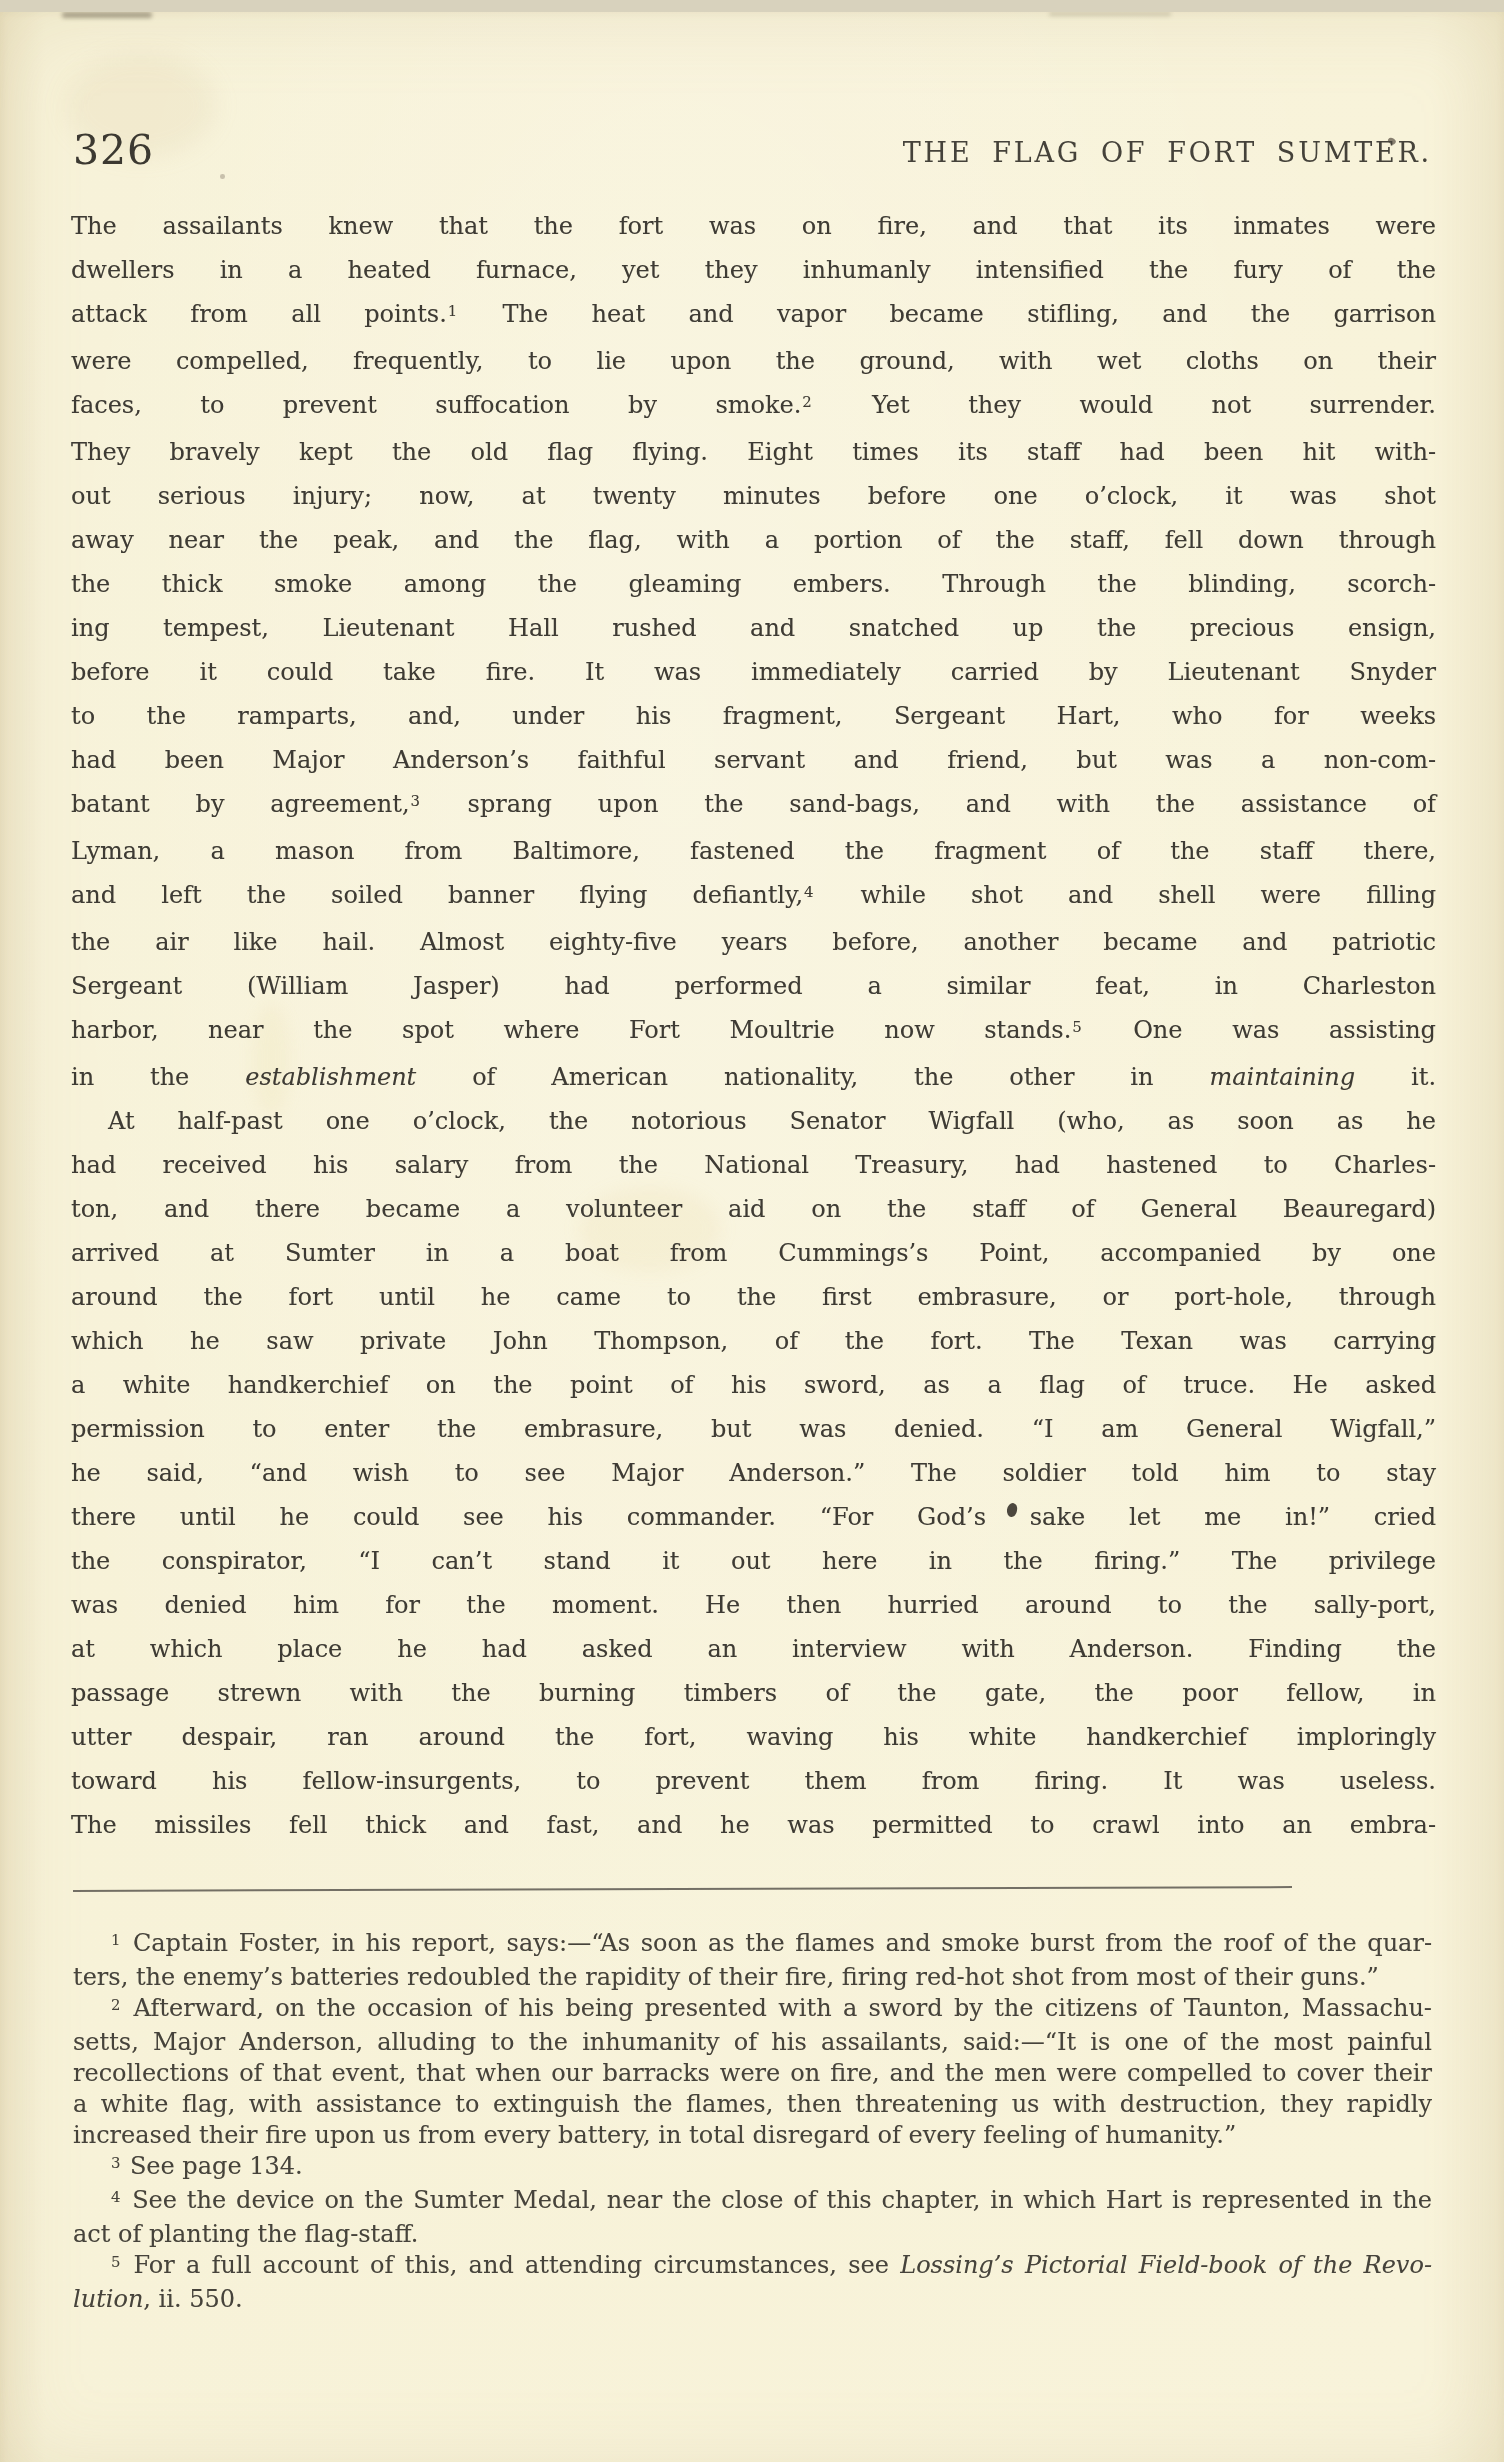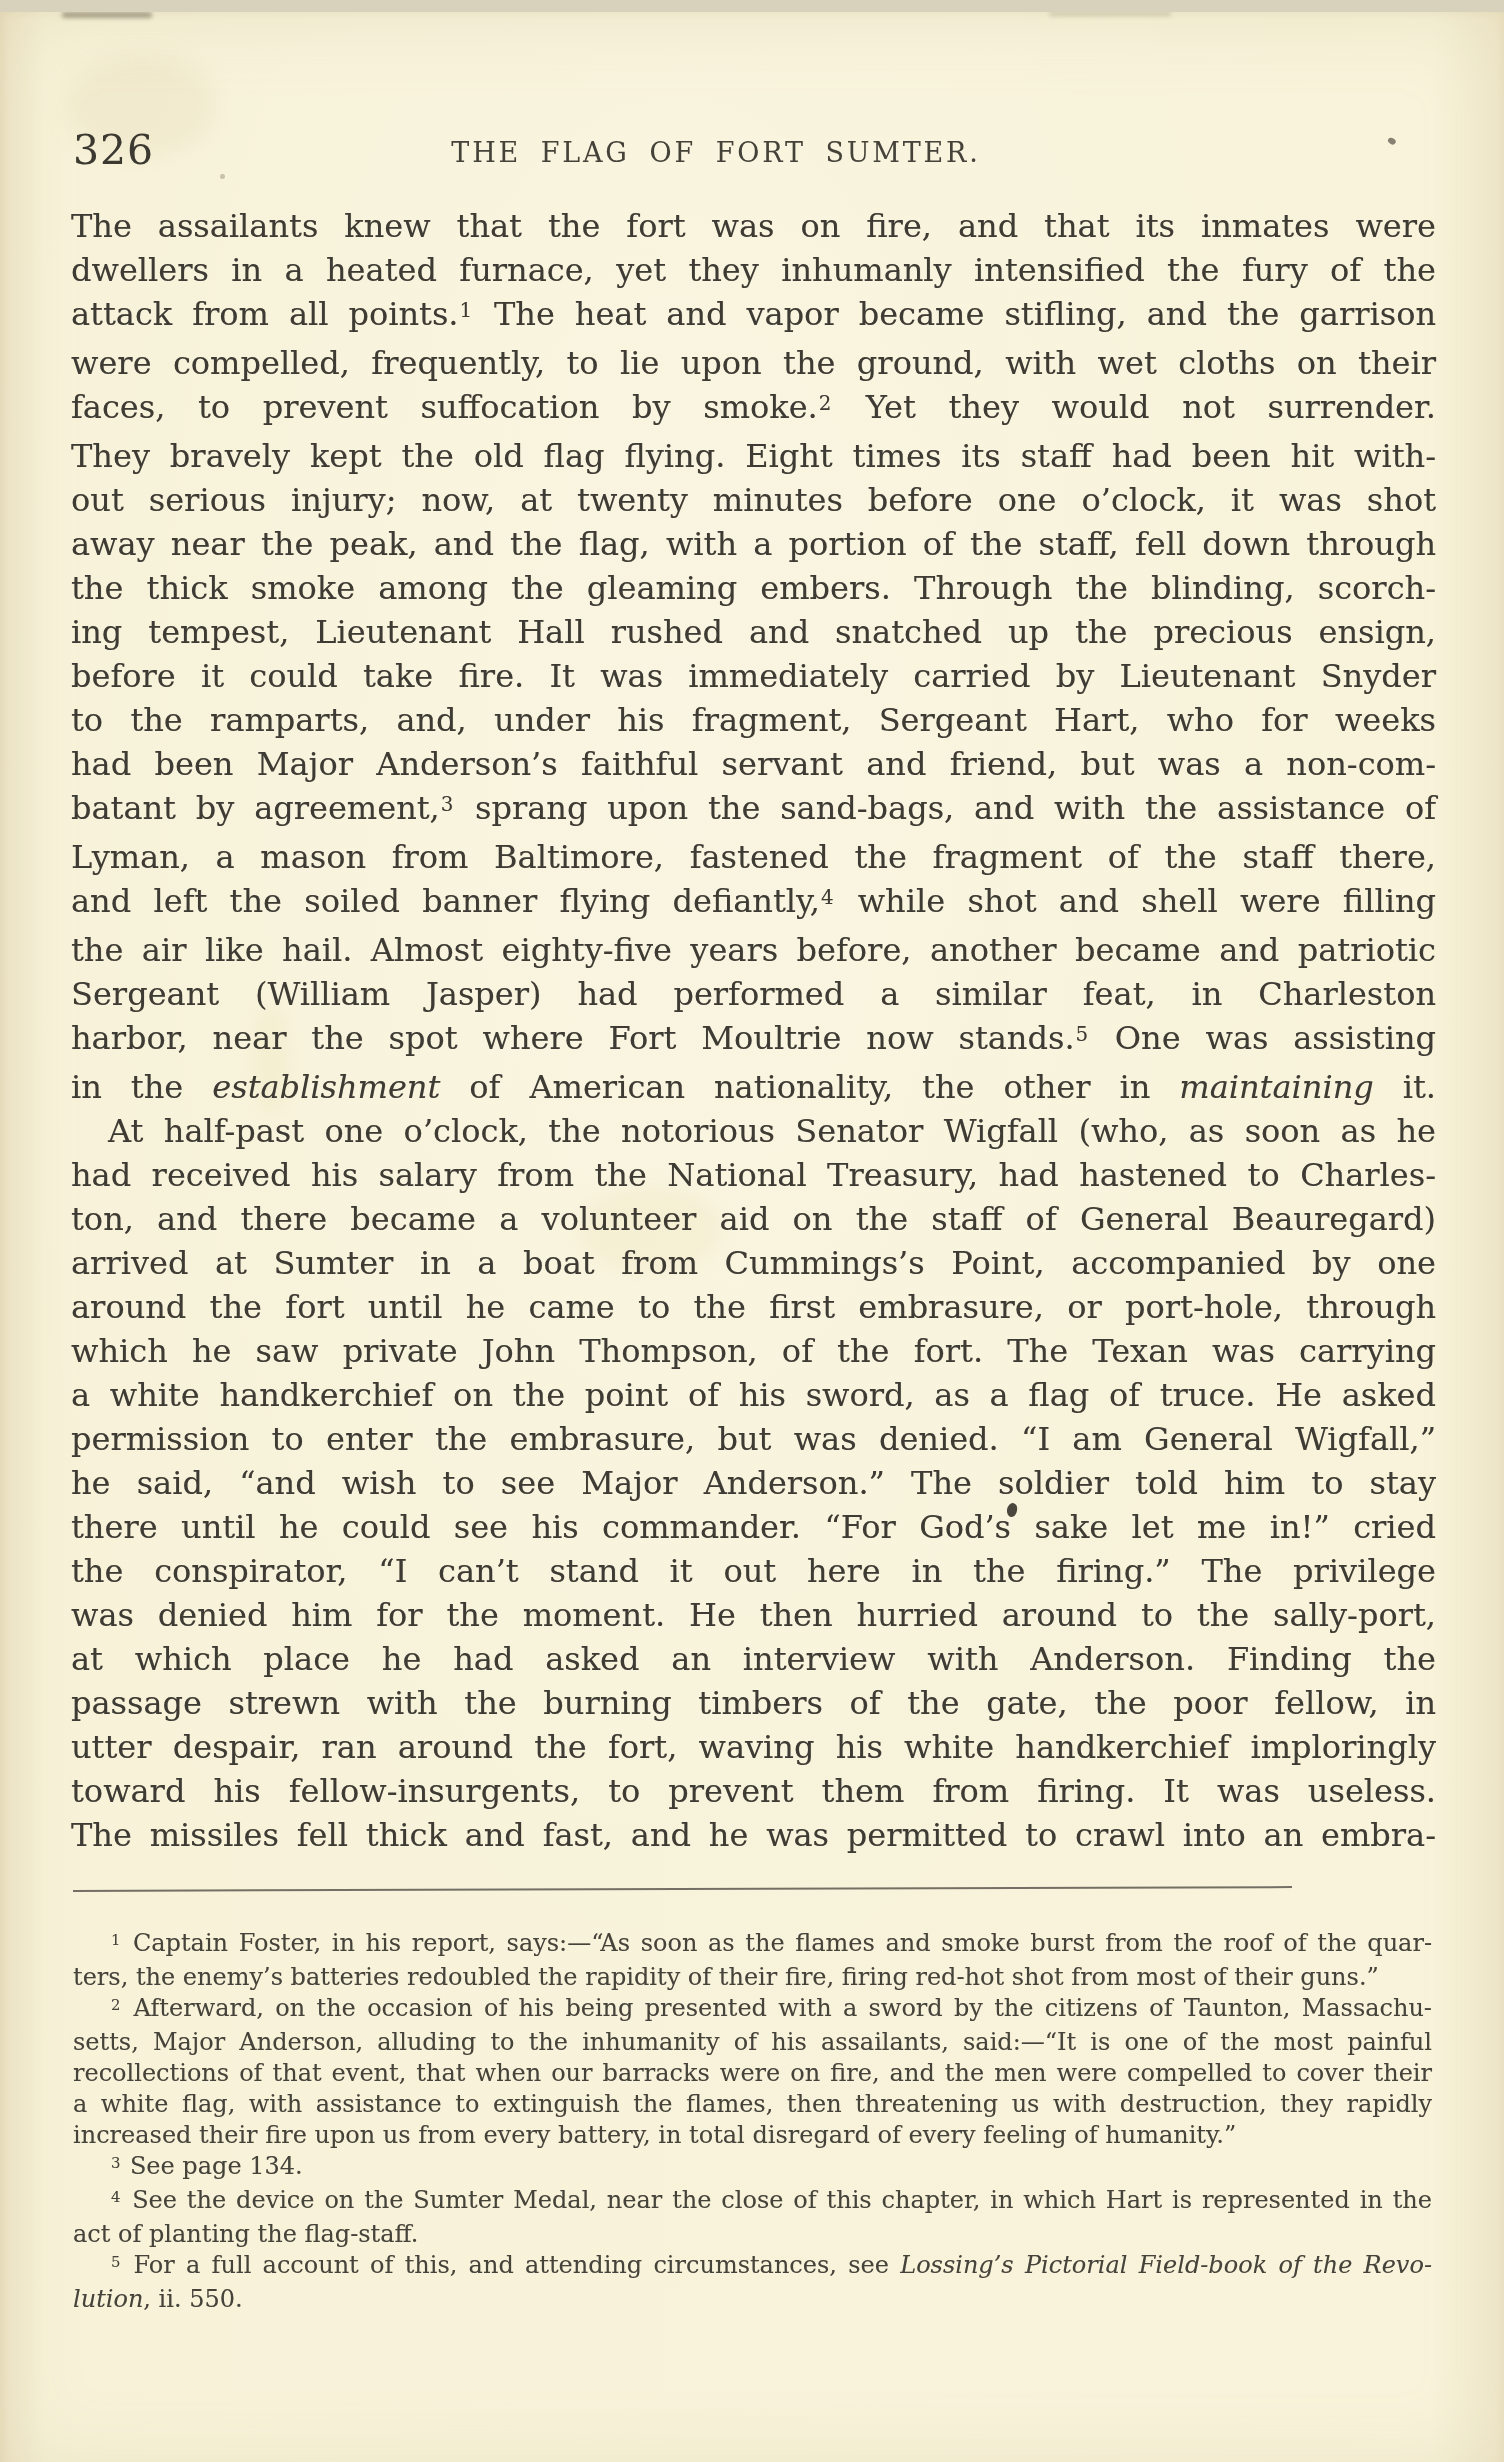--- a/index.html
+++ b/index.html
@@ -16,27 +16,27 @@
     font-family:"DejaVu Serif", serif;
     color:#3e3b34;
   }
   
   .page-number{
     position:absolute; left:73px; top:114px;
     font-size:41px; color:#3c3931; letter-spacing:0.9px;
   }
   .running-title{
     position:absolute; left:0; top:125px; width:1432px;
-    text-align:center; font-size:27px; letter-spacing:2.8px; word-spacing:8.4px;
+    text-align:right; font-size:27px; letter-spacing:2.8px; word-spacing:8.4px;
     color:#45423a;
   }
   
   .content{position:absolute; left:71px; top:192px; width:1365px;}
   .bline{
-    font-size:32px; line-height:44px;
+    font-size:24px; line-height:44px;
     text-align:justify; text-align-last:justify;
     text-shadow:0.2px 0.2px 0.5px rgba(62,59,53,0.30);
     white-space:normal;
   }
   .fline{
     font-size:24px; line-height:31px;
     text-align:justify; text-align-last:justify;
     color:#46433b;
     text-shadow:0.1px 0.1px 0.4px rgba(70,67,59,0.25);
   }

